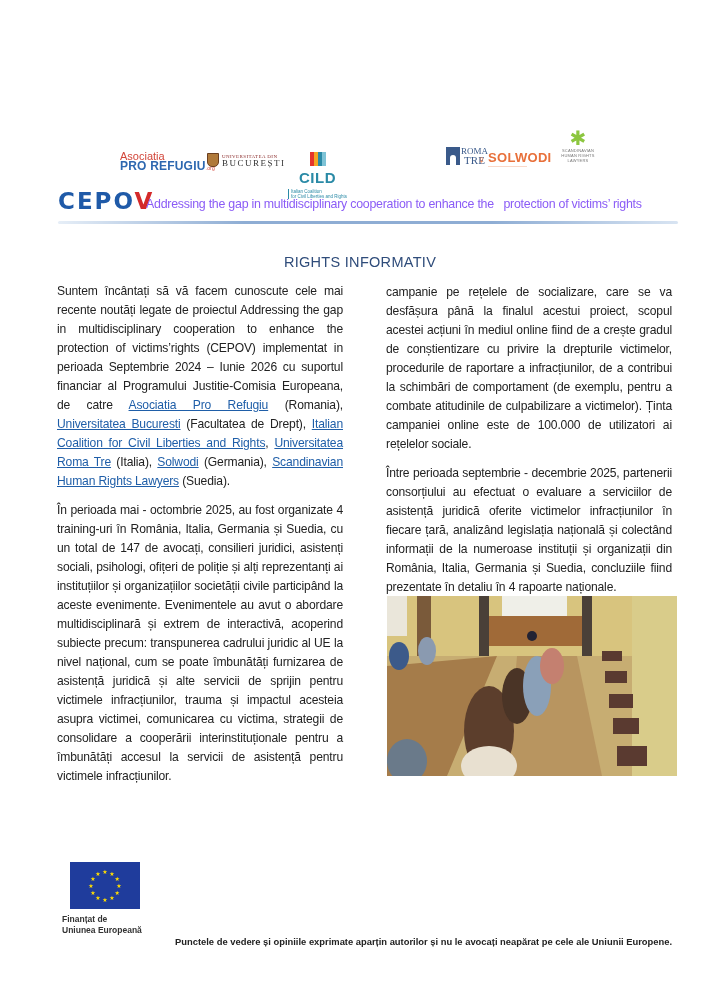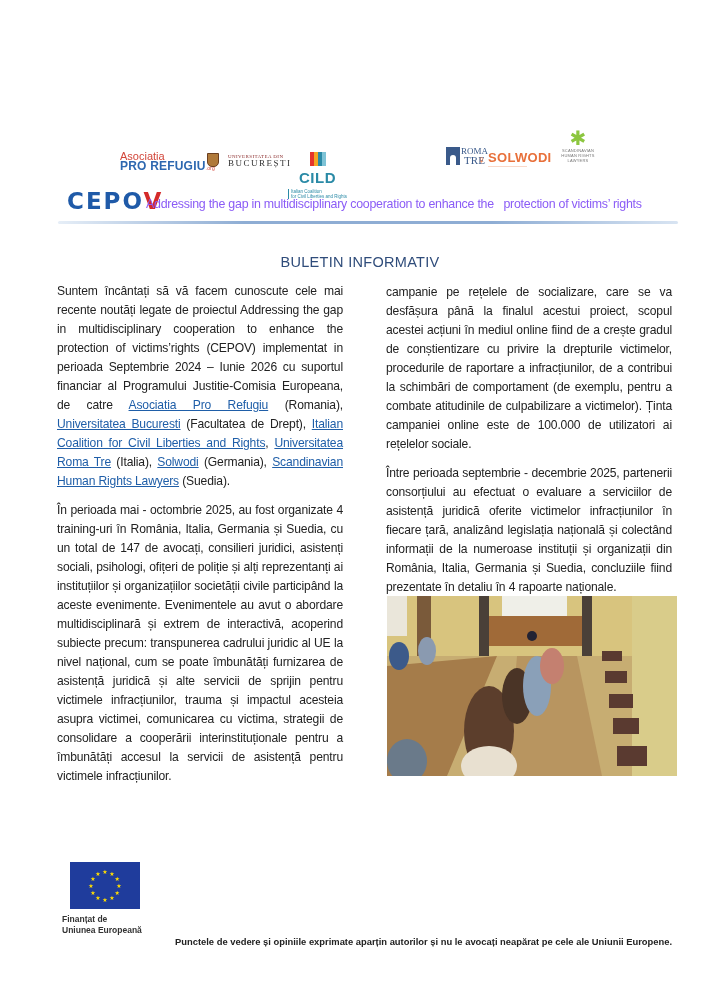--- a/index.html
+++ b/index.html
@@ -6,21 +6,21 @@
   body { width: 720px; height: 995px; position: relative; overflow: hidden;
          font-family: "Liberation Sans", "DejaVu Sans", sans-serif; color: #222; }
 
   
   .logos { position: absolute; top: 128px; left: 115px; width: 500px; height: 50px; }
   .logo { position: absolute; }
   .logo-apr { left: 5px; top: 23px; line-height: 10px; }
   .logo-apr .l1 { font-size: 11px; color: #d2463a; font-family: "Liberation Sans", sans-serif; }
   .logo-apr .l2 { font-size: 12px; color: #2d68b0; font-weight: bold; letter-spacing: 0.2px; }
   .logo-apr .l2 small { font-size: 5px; color: #d2463a; font-weight: normal; }
-  .logo-ub { left: 92px; top: 25px; display: flex; gap: 9px; }
+  .logo-ub { left: 92px; top: 25px; display: flex; gap: 3px; }
   .logo-ub .crest { width: 10px; height: 12px; background: #b07a3a; border-radius: 0 0 5px 5px; border: 1px solid #6b3f20; }
   .logo-ub .txt { line-height: 7px; }
   .logo-ub .t1 { font-size: 5px; color: #8a2a2a; font-family: "Liberation Serif", serif; letter-spacing: 0.4px; }
   .logo-ub .t2 { font-size: 9px; color: #333; font-family: "Liberation Serif", serif; letter-spacing: 1.5px; }
   .logo-cild { left: 173px; top: 24px; display: flex; align-items: center; gap: 3px; flex-direction: column; }
   .cild-bars { display: flex; height: 14px; }
   .cild-bars span { display: block; width: 4px; height: 14px; }
   .cild-word { font-size: 15px; font-weight: bold; color: #2a8aa6; letter-spacing: 0.5px; }
   .cild-sub { font-size: 4.5px; color: #2a8aa6; line-height: 5px; border-left: 1px solid #2a8aa6; padding-left: 2px; }
   .logo-roma { left: 307px; top: 19px; display: flex; align-items: flex-end; gap: 1px; padding-left: 24px; }
@@ -34,21 +34,21 @@
   .sol-word { font-size: 13px; font-weight: bold; color: #e8703a; letter-spacing: 0.3px; line-height: 12px; }
   .sol-sub { font-size: 3px; color: #e8703a; }
   .logo-shrl { left: 443px; top: 0px; text-align: center; width: 40px; }
   .shrl-star { color: #8cc63f; font-size: 20px; line-height: 20px; }
   .shrl-txt { font-size: 4px; color: #777; line-height: 5px; letter-spacing: 0.2px; }
 
   
   .cepov-bar { position: absolute; top: 188px; left: 58px; width: 620px; height: 28px; }
   .cepov-logo { position: absolute; left: 0; top: 0; font-size: 23px; font-weight: bold; letter-spacing: 2px;
                 font-family: "DejaVu Sans", sans-serif; }
-  .cepov-logo .c1 { color: #1f5aa8; margin-left: 9px; }
+  .cepov-logo .c1 { color: #1f5aa8; }
   .cepov-logo .c2 { color: #d42a2a; }
   .cepov-tagline { position: absolute; left: 88px; top: 9px; font-size: 12.4px; color: #8b5cf6;
                    font-family: "Liberation Sans Narrow", "Liberation Sans", sans-serif; white-space: pre; letter-spacing: -0.25px; }
   .cepov-rule { position: absolute; top: 221px; left: 58px; width: 620px; height: 3px;
                 background: linear-gradient(90deg, #e6eef7 0%, #8eadd4 30%, #8eadd4 70%, #d8e4f2 100%); border-radius: 2px; }
 
   
   .bulletin-title { position: absolute; top: 254px; left: 0; width: 720px; text-align: center;
                     font-size: 14.5px; color: #2f4c7a; letter-spacing: 0.3px; }
 
@@ -125,21 +125,21 @@
     </div>
   </div>
 </div>
 
 <div class="cepov-bar">
   <div class="cepov-logo"><span class="c1" style="color: rgb(31, 90, 168);">CEPO</span><span class="c2" style="color: rgb(212, 42, 42);">V</span></div>
   <div class="cepov-tagline">Addressing the gap in multidisciplinary cooperation to enhance the   protection of victims’ rights</div>
 </div>
 <div class="cepov-rule"></div>
 
-<div class="bulletin-title">BULETIN INFORMATIV</div>
+<div class="bulletin-title">RIGHTS INFORMATIV</div>
 
 <div class="col col-left">
   <p><span>Suntem încântați să vă facem cunoscute cele mai recente noutăți legate de proiectul Addressing the gap in multidisciplinary cooperation to enhance the protection of victims’rights (CEPOV) implementat in perioada Septembrie 2024 – Iunie 2026 cu suportul financiar al Programului Justitie-Comisia Europeana, de catre </span><a href="#">Asociatia Pro Refugiu</a><span> (Romania), </span><a href="#">Universitatea Bucuresti</a><span> (Facultatea de Drept), </span><a href="#">Italian Coalition for Civil Liberties and Rights</a><span>, </span><a href="#">Universitatea Roma Tre</a><span> (Italia), </span><a href="#">Solwodi</a><span> (Germania), </span><a href="#">Scandinavian Human Rights Lawyers</a><span> (Suedia).</span></p>
   <p>În perioada mai - octombrie 2025, au fost organizate 4 training-uri în România, Italia, Germania și Suedia, cu un total de 147 de avocați, consilieri juridici, asistenți sociali, psihologi, ofițeri de poliție și alți reprezentanți ai instituțiilor și organizațiilor societății civile participând la aceste evenimente. Evenimentele au avut o abordare multidisciplinară și extrem de interactivă, acoperind subiecte precum: transpunerea cadrului juridic al UE la nivel național, cum se poate îmbunătăți furnizarea de asistență juridică și alte servicii de sprijin pentru victimele infracțiunilor, trauma și impactul acesteia asupra victimei, comunicarea cu victima, strategii de consolidare a cooperării interinstituționale pentru a îmbunătăți accesul la servicii de asistență pentru victimele infracțiunilor.</p>
 </div>
 
 <div class="col col-right">
   <p>campanie pe rețelele de socializare, care se va desfășura până la finalul acestui proiect, scopul acestei acțiuni în mediul online fiind de a crește gradul de conștientizare cu privire la drepturile victimelor, procedurile de raportare a infracțiunilor, de a contribui la schimbări de comportament (de exemplu, pentru a combate atitudinile de culpabilizare a victimelor). Ținta campaniei online este de 100.000 de utilizatori ai rețelelor sociale.</p>
   <p>Între perioada septembrie - decembrie 2025, partenerii consorțiului au efectuat o evaluare a serviciilor de asistență juridică oferite victimelor infracțiunilor în fiecare țară, analizând legislația națională și colectând informații de la numeroase instituții și organizații din România, Italia, Germania și Suedia, concluziile fiind prezentate în detaliu în 4 rapoarte naționale.</p>
 </div>

